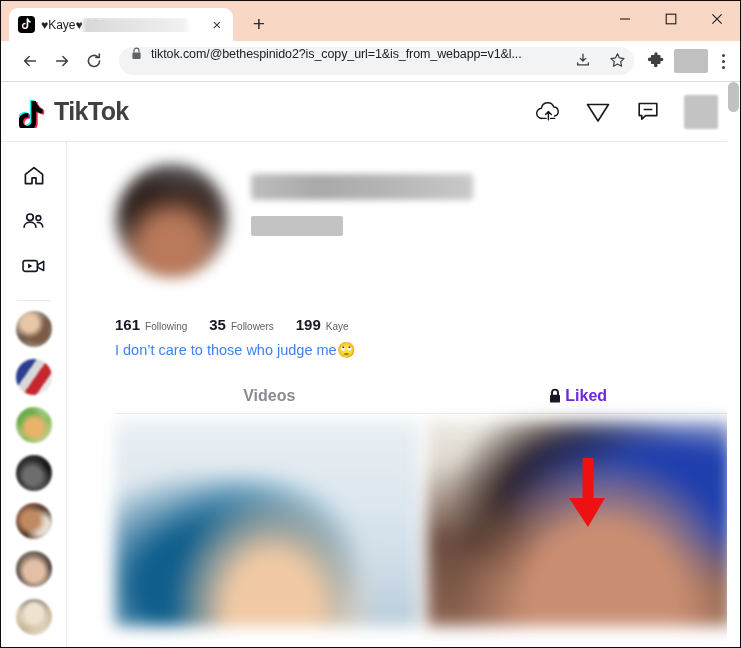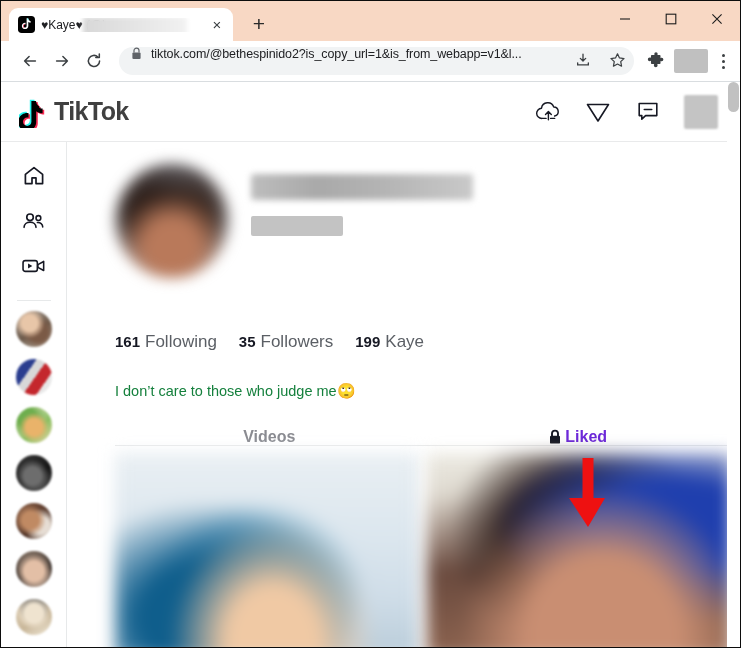--- a/index.html
+++ b/index.html
@@ -279,42 +279,43 @@
 
   #stats {
     margin-top: 38px;
     display: flex;
     gap: 22px;
     align-items: center;
     font-size: 15px;
   }
   .stat { display: flex; gap: 5px; align-items: baseline; }
   .stat .num { font-weight: bold; color: #161823; font-size: 15px; }
-  .stat .lbl { color: #5b5f65; font-size: 17px; margin-top: 16px; }
+  .stat .lbl { color: #5b5f65; font-size: 10px; }
 
   #bio {
-    margin-top: 30px;
+    margin-top: 8px;
     font-size: 14.5px;
-    color: #15803d;
+    color: #3b82f6;
     display: flex;
     align-items: center;
     gap: 1px;
   }
   #bio .emoji { font-size: 15px; }
 
   
   #tabs {
     margin-top: 28px;
     width: 617px;
     display: flex;
     position: relative;
   }
   .ptab {
     width: 50%;
     text-align: left;
+    padding-bottom: 9px;
     font-size: 16px;
     display: flex;
     align-items: center;
     justify-content: center;
     gap: 3px;
   }
   .ptab.inactive { color: #8a8b91; font-weight: bold; }
   .ptab.active { color: #6d28d9; font-weight: bold; }
   #tabs-underline {
     position: absolute;

